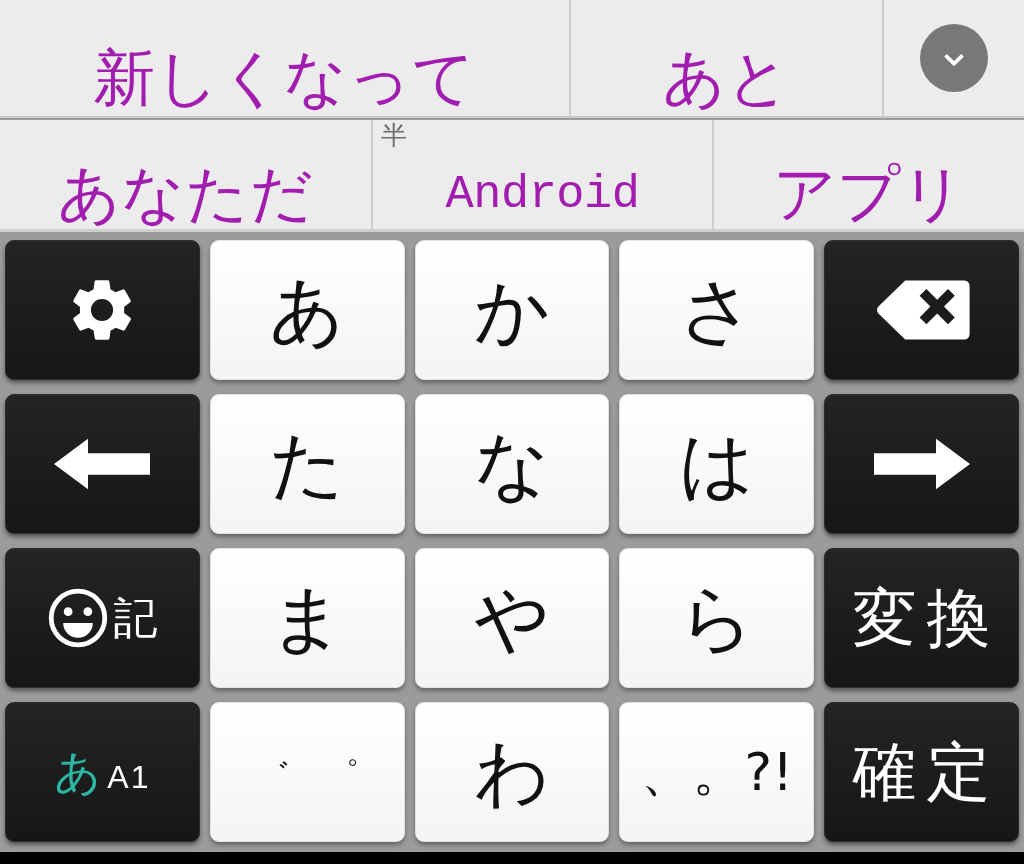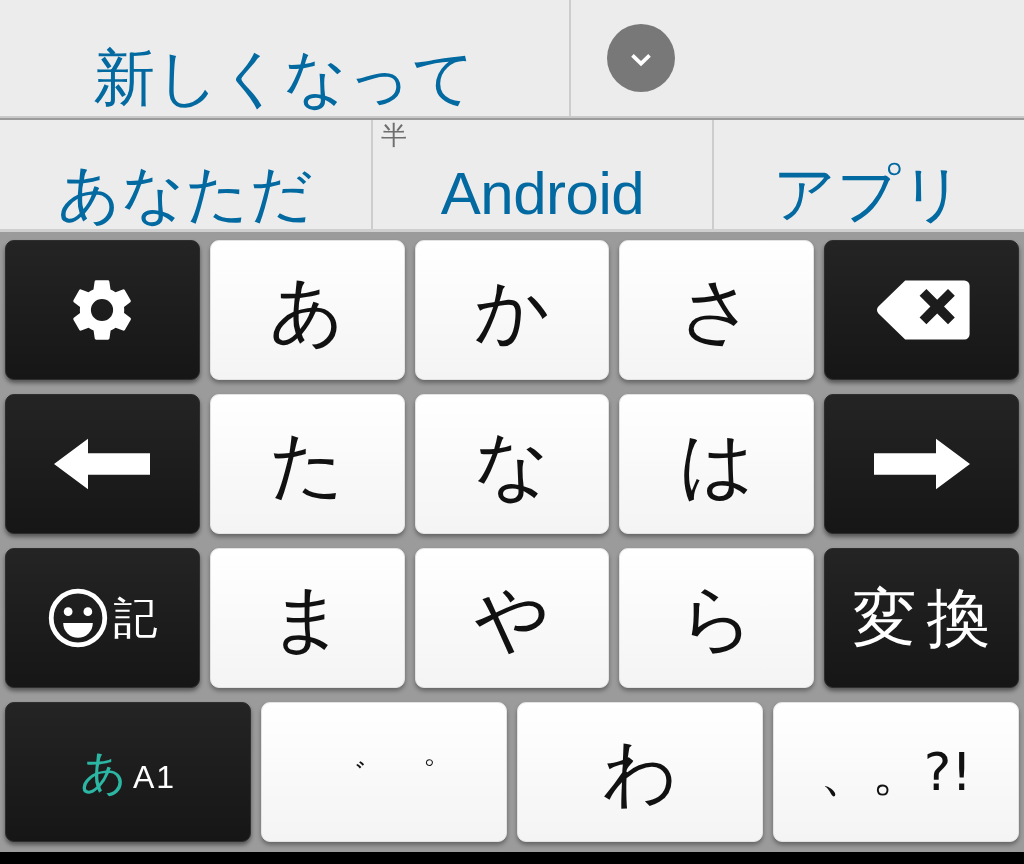--- a/index.html
+++ b/index.html
@@ -52,29 +52,29 @@
     box-sizing: border-box;
     border-right: 2px solid #cdcdcd;
     overflow: hidden;
   }
   .suggest-cell:last-child { border-right: none; }
 
   .suggest-text {
     font-family: "DejaVu Sans", "Liberation Sans", sans-serif;
     font-size: 62px;
     line-height: 1;
-    color: #0369a1;
+    color: #a21caf;
     letter-spacing: 0.5px;
     white-space: nowrap;
     font-weight: 400;
     margin-top: 39px;
   }
   .suggest-text.latin {
-    font-family: Liberation Sans, sans-serif;
-    font-size: 60px;
+    font-family: Liberation Mono, monospace;
+    font-size: 47px;
     letter-spacing: -0.5px;
   }
 
   
   .sup-annot {
     position: absolute;
     left: 8px;
     top: 2px;
     font-family: "DejaVu Sans", sans-serif;
     font-size: 26px;
@@ -247,20 +247,23 @@
   }
 </style>
 </head>
 <body>
 
 <div id="app">
 
   <div class="suggest-row" id="suggest-row-1">
     <div class="suggest-cell" style="flex:0 0 571px;width:571px;">
       <span class="suggest-text">新しくなって</span>
+    </div>
+    <div class="suggest-cell" style="flex:0 0 313px;width:313px;">
+      <span class="suggest-text">あと</span>
     </div>
     <div class="suggest-cell" id="suggest-expand-cell">
       <span class="circle-btn">
         <svg class="chev-down" viewBox="0 0 24 24" aria-hidden="true">
           <path d="M5.8 8.6 L12 14.6 L18.2 8.6 L20.4 10.9 L12 19 L3.6 10.9 Z" fill="#ffffff"></path>
         </svg>
       </span>
     </div>
   </div>
 
@@ -432,20 +435,25 @@
           <span class="key-label">わ</span>
         </div>
       </div>
 
       <div class="key-slot">
         <div class="key light">
           <span class="key-label punct">、。?!</span>
         </div>
       </div>
 
+      <div class="key-slot">
+        <div class="key dark">
+          <span class="key-label func">確定</span>
+        </div>
+      </div>
 
     </div>
 
   </div>
 
   <div id="bottom-bar"></div>
 
 </div>
 
 </body></html>

